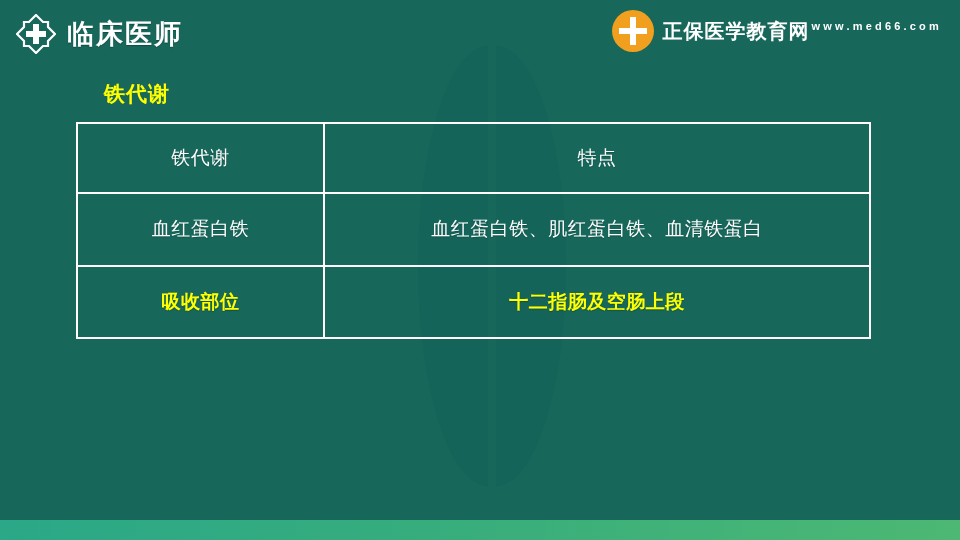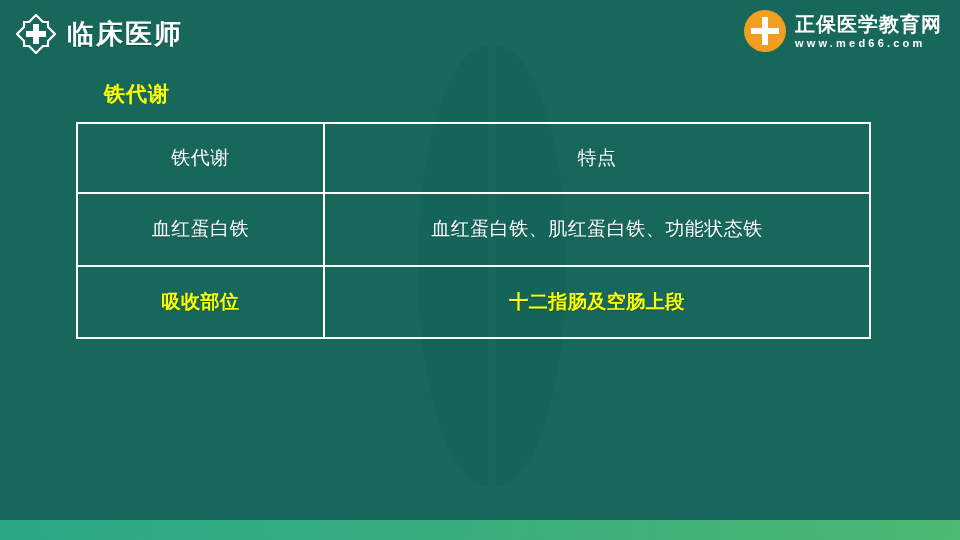--- a/index.html
+++ b/index.html
@@ -64,21 +64,21 @@
   }
   .orange-badge .hbar {
     position:absolute; top:50%; left:7px;
     width:28px; height:6px; margin-top:-3px;
     background:#fff;
   }
   .orange-badge .notch {
     position:absolute; right:9px; bottom:9px;
     width:8px; height:8px; background:#f0a01e;
   }
-  #brand-right .rb-lines { display:flex; flex-direction:column; gap:2px; }
+  #brand-right .rb-lines { display:flex; flex-direction:row; gap:2px; }
   #brand-right .rb-title {
     color:#ffffff; font-size:20px; font-weight:bold; letter-spacing:1px;
     line-height:1.1;
   }
   #brand-right .rb-url {
     color:#ffffff; font-size:11px; font-weight:bold;
     letter-spacing:3.2px; line-height:1.1;
     font-family:"Liberation Sans","DejaVu Sans",sans-serif;
   }
 
@@ -158,21 +158,21 @@
   <div id="section-title">铁代谢</div>
 
   <table id="iron-table">
     <tbody>
       <tr>
         <td class="col-a">铁代谢</td>
         <td class="col-b">特点</td>
       </tr>
       <tr>
         <td class="col-a">血红蛋白铁</td>
-        <td class="col-b">血红蛋白铁、肌红蛋白铁、功能状态铁</td>
+        <td class="col-b">血红蛋白铁、肌红蛋白铁、血清铁蛋白</td>
       </tr>
       <tr class="highlight">
         <td class="col-a">吸收部位</td>
         <td class="col-b">十二指肠及空肠上段</td>
       </tr>
     </tbody>
   </table>
 
   <div id="bottom-strip"></div>
 

